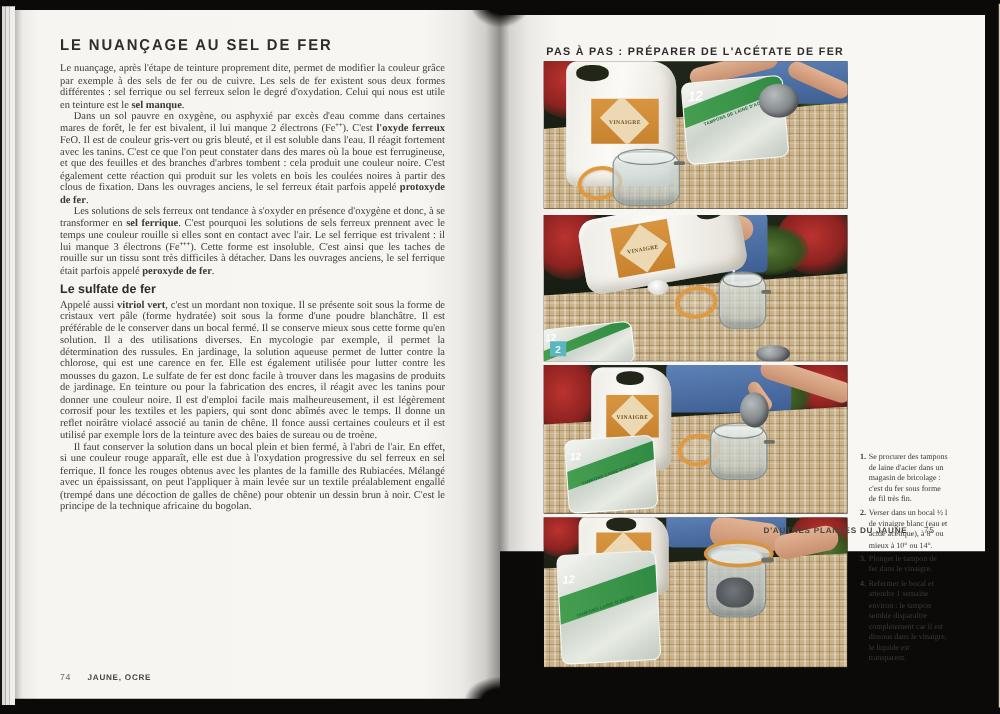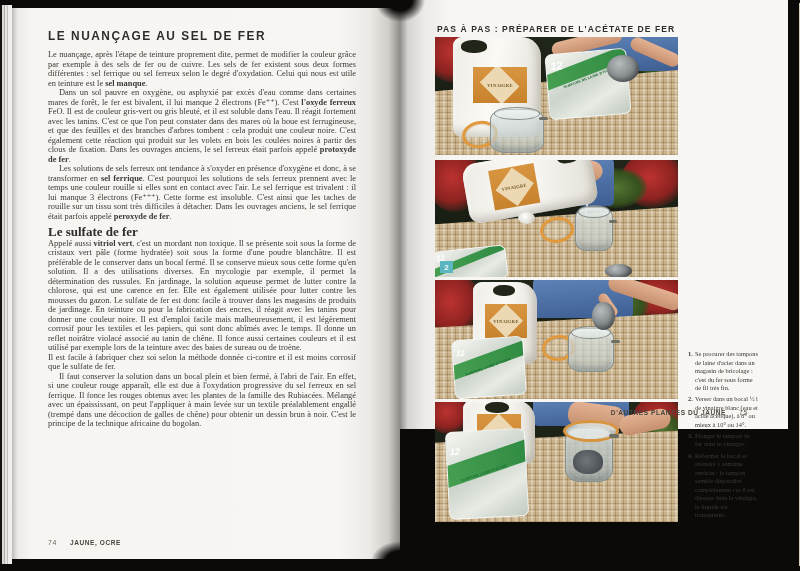--- a/index.html
+++ b/index.html
@@ -9,34 +9,34 @@
   
   .edge-left{position:absolute;left:0;top:5px;bottom:7px;width:12px;
     background:repeating-linear-gradient(90deg,#16140f 0 2px,#dcdad6 2px 4px,#b0aeaa 4px 5px,#e8e6e2 5px 7px,#c4c2be 7px 8px,#f0eeea 8px 12px);}
   .edge-right{position:absolute;right:0;top:3px;bottom:5px;width:13px;
     background:repeating-linear-gradient(90deg,#d9ceb7 0 2px,#b1a489 2px 3px,#e7ddc7 3px 5px,#c9bda2 5px 6px);
     border-right:2px solid #15130f;}
 
   
   .left-page{position:absolute;left:12px;top:8px;width:388px;height:551px;
     background:linear-gradient(90deg,#bdbcb8 0,#edebe7 1.5%,#f6f5f1 5%,#f7f6f2 84%,#eceae6 92%,#cfcec9 97%,#8e8d89 100%);}
-  .right-page{position:absolute;left:400px;top:0;width:388px;height:429px;
+  .right-page{position:absolute;left:400px;top:12px;width:388px;height:429px;
     background:linear-gradient(90deg,#8e8d89 0,#d4d3cf 2%,#eceae6 6%,#f7f6f2 13%,#f8f7f3 100%);}
   .gutter-top{position:absolute;left:366px;top:0;width:68px;height:30px;
     background:radial-gradient(ellipse 34px 30px at 50% 0,#0b0a09 36%,rgba(11,10,9,0) 74%);}
   .gutter-bottom{position:absolute;left:362px;bottom:10px;width:76px;height:26px;
     background:radial-gradient(ellipse 38px 26px at 50% 100%,#0b0a09 38%,rgba(11,10,9,0) 76%);}
 
   
   .lp-title{position:absolute;left:36px;top:21px;font-family:"Liberation Sans","DejaVu Sans",sans-serif;
     font-weight:bold;font-size:12.5px;letter-spacing:1.6px;color:#2e2d2b;transform:scaleX(0.95);transform-origin:left;white-space:nowrap;}
   .lp-body{position:absolute;left:36px;top:42px;width:308px;color:#3a3936;font-size:8.4px;line-height:9.5px;text-align:justify;}
   .lp-body p{margin:0;}
-  .lp-body p.indent{text-indent:11px;}
-  .subhead{font-family:Liberation Serif, serif;font-weight:bold;font-size:13px;
+  .lp-body p.indent{text-indent:11px;font-family:Liberation Serif, serif;}
+  .subhead{font-family:Liberation Sans, sans-serif;font-weight:bold;font-size:10px;
     color:#2e2d2b;margin:6px 0 2px 0;}
   .pg-footer{position:absolute;bottom:13px;font-family:"Liberation Sans","DejaVu Sans",sans-serif;
     font-size:6.5px;letter-spacing:0.6px;color:#47463f;display:flex;align-items:baseline;gap:13px;white-space:nowrap;}
   .pg-footer .flabel{font-weight:bold;}
   .pg-footer .pgnum{color:#6b6a64;font-size:7px;}
   .lp-footer{left:36px;}
   .rp-footer{right:40px;}
 
   
   .rp-title{position:absolute;left:37px;top:24px;font-family:"Liberation Sans","DejaVu Sans",sans-serif;
@@ -192,21 +192,20 @@
   <div class="edge-right"></div>
 
   <div class="left-page">
     <div class="lp-title">LE NUANÇAGE AU SEL DE FER</div>
     <div class="lp-body">
       <p><span>Le nuançage, après l'étape de teinture proprement dite, permet de modifier la couleur grâce par exemple à des sels de fer ou de cuivre. Les sels de fer existent sous deux formes différentes : sel ferrique ou sel ferreux selon le degré d'oxydation. Celui qui nous est utile en teinture est le </span><b>sel manque</b><span>.</span></p>
       <p class="indent"><span>Dans un sol pauvre en oxygène, ou asphyxié par excès d'eau comme dans certaines mares de forêt, le fer est bivalent, il lui manque 2 électrons (Fe⁺⁺). C'est </span><b>l'oxyde ferreux</b><span> FeO. Il est de couleur gris-vert ou gris bleuté, et il est soluble dans l'eau. Il réagit fortement avec les tanins. C'est ce que l'on peut constater dans des mares où la boue est ferrugineuse, et que des feuilles et des branches d'arbres tombent : cela produit une couleur noire. C'est également cette réaction qui produit sur les volets en bois les coulées noires à partir des clous de fixation. Dans les ouvrages anciens, le sel ferreux était parfois appelé </span><b>protoxyde de fer</b><span>.</span></p>
       <p class="indent"><span>Les solutions de sels ferreux ont tendance à s'oxyder en présence d'oxygène et donc, à se transformer en </span><b>sel ferrique</b><span>. C'est pourquoi les solutions de sels ferreux prennent avec le temps une couleur rouille si elles sont en contact avec l'air. Le sel ferrique est trivalent : il lui manque 3 électrons (Fe⁺⁺⁺). Cette forme est insoluble. C'est ainsi que les taches de rouille sur un tissu sont très difficiles à détacher. Dans les ouvrages anciens, le sel ferrique était parfois appelé </span><b>peroxyde de fer</b><span>.</span></p>
       <h3 class="subhead">Le sulfate de fer</h3>
       <p><span>Appelé aussi </span><b>vitriol vert</b><span>, c'est un mordant non toxique. Il se présente soit sous la forme de cristaux vert pâle (forme hydratée) soit sous la forme d'une poudre blanchâtre. Il est préférable de le conserver dans un bocal fermé. Il se conserve mieux sous cette forme qu'en solution. Il a des utilisations diverses. En mycologie par exemple, il permet la détermination des russules. En jardinage, la solution aqueuse permet de lutter contre la chlorose, qui est une carence en fer. Elle est également utilisée pour lutter contre les mousses du gazon. Le sulfate de fer est donc facile à trouver dans les magasins de produits de jardinage. En teinture ou pour la fabrication des encres, il réagit avec les tanins pour donner une couleur noire. Il est d'emploi facile mais malheureusement, il est légèrement corrosif pour les textiles et les papiers, qui sont donc abîmés avec le temps. Il donne un reflet noirâtre violacé associé au tanin de chêne. Il fonce aussi certaines couleurs et il est utilisé par exemple lors de la teinture avec des baies de sureau ou de troène.</span></p>
-      <p><span>Il est facile à fabriquer chez soi selon la méthode donnée ci-contre et il est moins corrosif que le sulfate de fer.</span></p>
       <p class="indent"><span>Il faut conserver la solution dans un bocal plein et bien fermé, à l'abri de l'air. En effet, si une couleur rouge apparaît, elle est due à l'oxydation progressive du sel ferreux en sel ferrique. Il fonce les rouges obtenus avec les plantes de la famille des Rubiacées. Mélangé avec un épaississant, on peut l'appliquer à main levée sur un textile préalablement engallé (trempé dans une décoction de galles de chêne) pour obtenir un dessin brun à noir. C'est le principe de la technique africaine du bogolan.</span></p>
     </div>
     <div class="pg-footer lp-footer">
       <span class="pgnum">74</span>
       <span class="flabel">JAUNE, OCRE</span>
     </div>
   </div>
 
   <div class="right-page">
     <div class="rp-title">PAS À PAS : PRÉPARER DE L'ACÉTATE DE FER</div>

